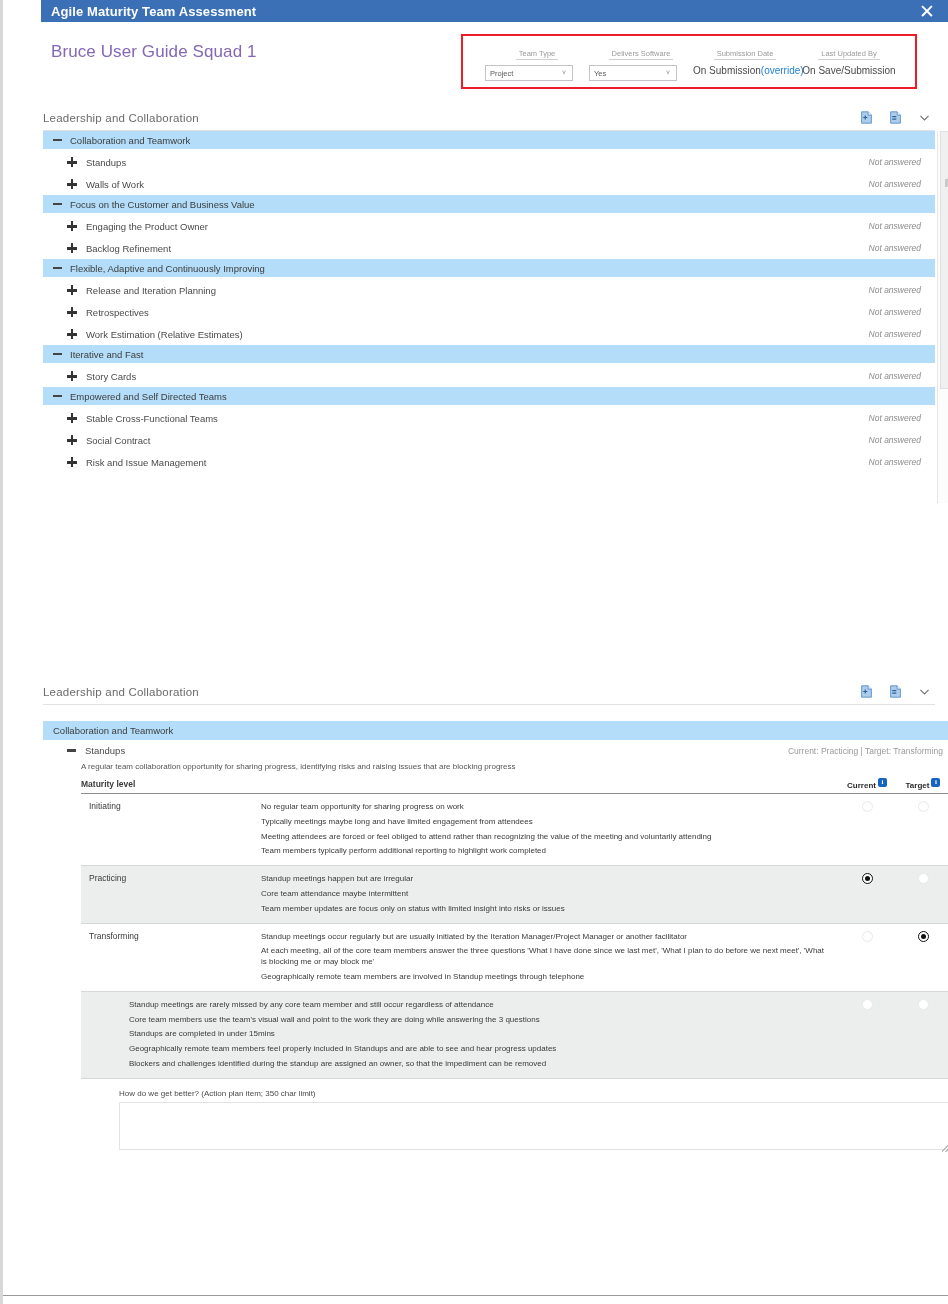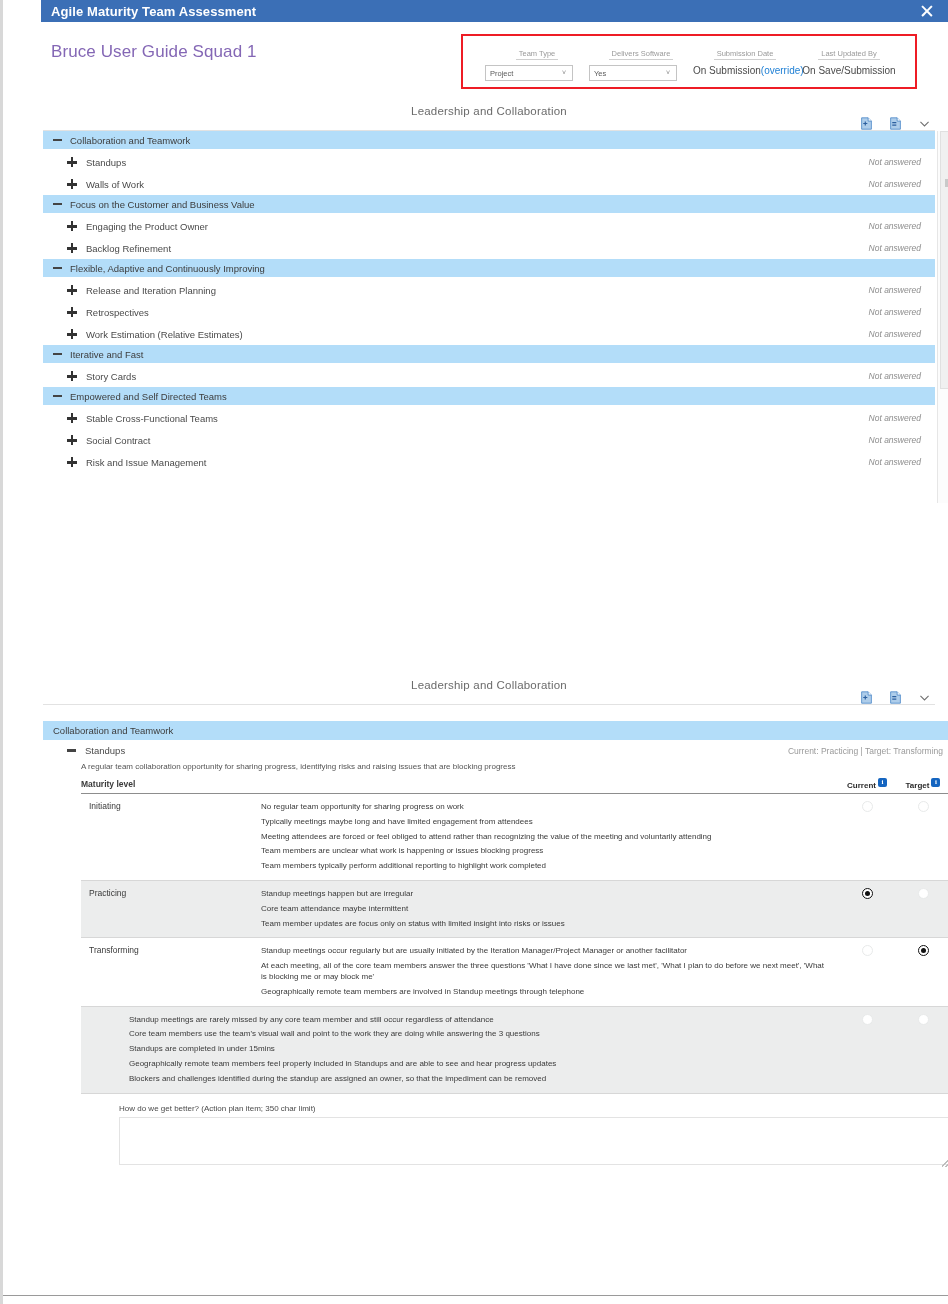--- a/index.html
+++ b/index.html
@@ -95,21 +95,21 @@
     text-align: center;
     white-space: nowrap;
   }
   .meta-static .override { color: #1e7fd4; }
 
   
   .section-head {
     position: absolute;
     left: 40px; width: 892px; height: 26px;
     border-bottom: 1px solid #e2e2e2;
-    display: flex; align-items: center; flex-direction: column;
+    display: flex; align-items: center;
   }
   .section-head-title {
     font-size: 11.5px;
     color: #6b6b6b;
     letter-spacing: .2px;
   }
   .section-head-icons {
     margin-left: auto;
     display: flex; align-items: center; gap: 16px;
     padding-right: 4px;
@@ -585,21 +585,20 @@
             <span>Target</span><span class="info-badge">i</span>
           </div>
         </div>
         <div class="mrows">
             <div class="mrow plain">
               <div class="mlevel">Initiating</div>
               <div class="mdesc">
                 <div>No regular team opportunity for sharing progress on work</div>
                 <div>Typically meetings maybe long and have limited engagement from attendees</div>
                 <div>Meeting attendees are forced or feel obliged to attend rather than recognizing the value of the meeting and voluntarily attending</div>
-                <div>Team members are unclear what work is happening or issues blocking progress</div>
                 <div>Team members typically perform additional reporting to highlight work completed</div>
               </div>
               <div class="mradios">
                 <div class="radio-cell">
                   <div class="radio"></div>
                 </div>
                 <div class="radio-cell">
                   <div class="radio"></div>
                 </div>
               </div>

